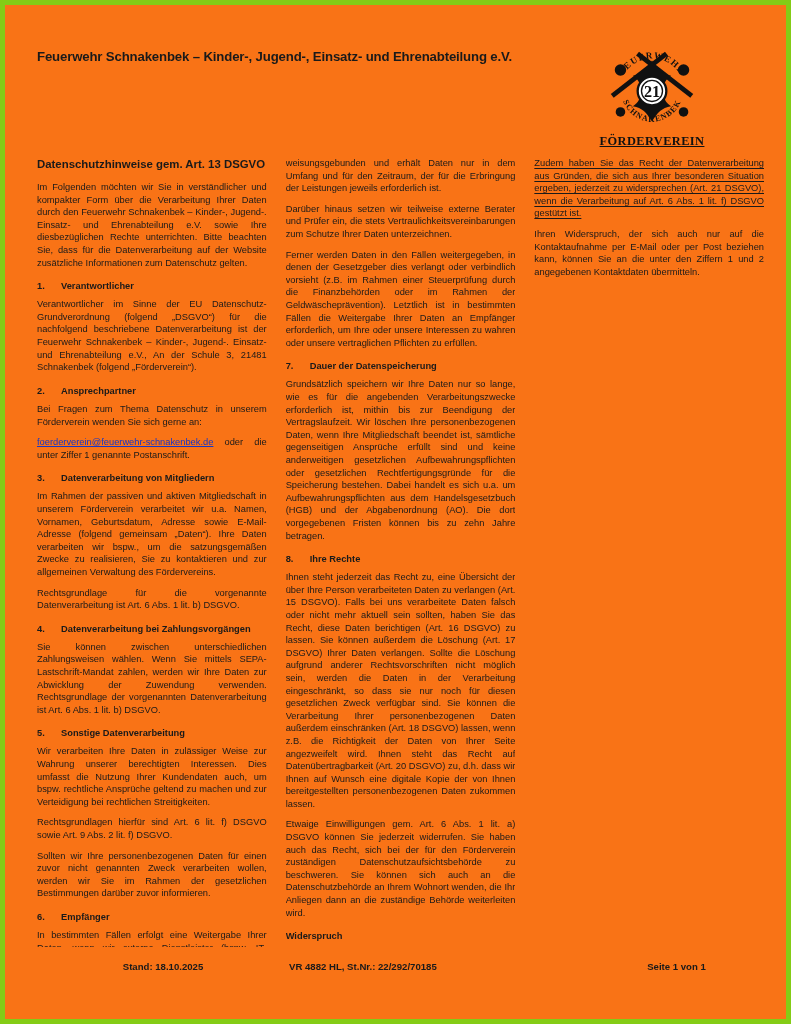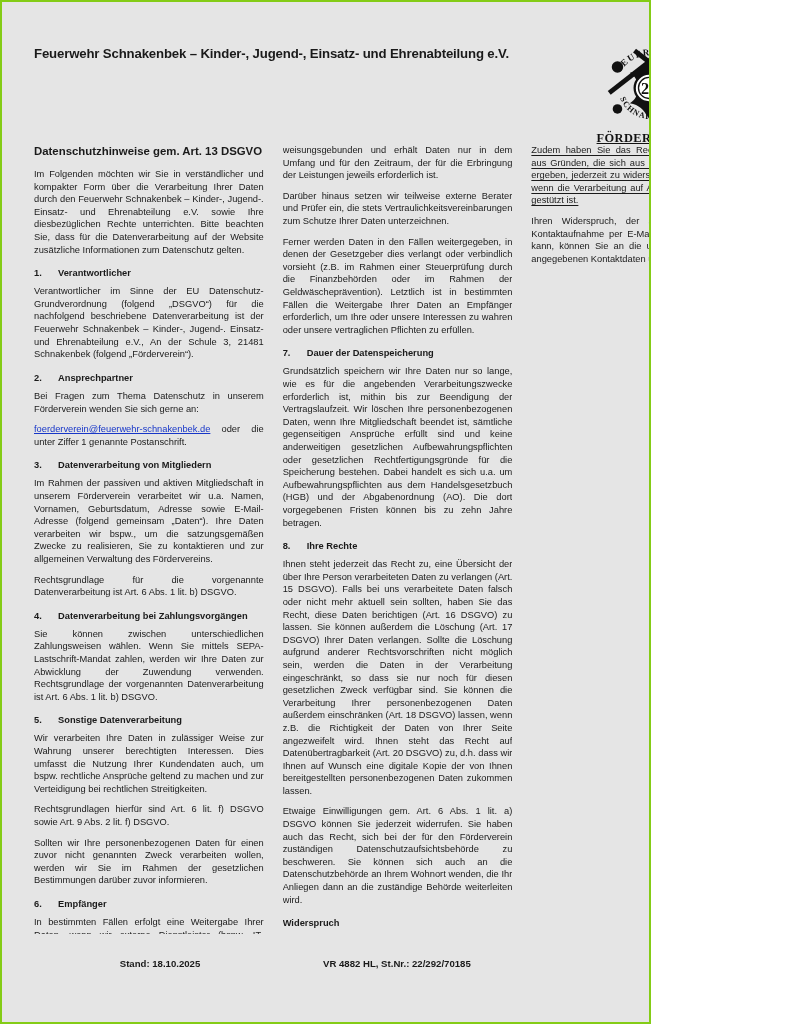--- a/index.html
+++ b/index.html
@@ -7,25 +7,25 @@
     margin: 0;
     padding: 0;
     background: #ffffff;
   }
   body {
     font-family: "Liberation Sans", sans-serif;
     color: #1a1a1a;
   }
   .page {
     position: relative;
-    width: 651px;
+    width: 791px;
     height: 1024px;
     box-sizing: border-box;
-    background: #e5e5e5;
-    border: 2px solid #84cc16;
+    background: #f97316;
+    border: 5px solid #84cc16;
     overflow: hidden;
   }
 
   
   .header {
     position: absolute;
     left: 0;
     top: 0;
     width: 791px;
     height: 140px;
@@ -61,21 +61,21 @@
     font-weight: bold;
     letter-spacing: 0.4px;
     color: #111;
     text-decoration: underline;
   }
 
   
   .columns {
     position: absolute;
     left: 32px;
-    top: 142px;
+    top: 152px;
     width: 727px;
     height: 790px;
     display: flex;
     gap: 19px;
   }
   .col {
     width: 230px;
     overflow: hidden;
   }
 
@@ -130,21 +130,21 @@
     position: absolute;
     left: 32px;
     top: 956px;
     width: 727px;
     display: flex;
     font-size: 9.6px;
     font-weight: bold;
     color: #1a1a1a;
   }
   .footer .f-left   { width: 252px; text-align: center; }
-  .footer .f-center { width: 300px; text-align: left; margin-left: 37px; }
+  .footer .f-center { width: 300px; text-align: left; }
   .footer .f-right  { flex: 1; text-align: center; }
 </style>
 </head>
 <body>
 
 <div class="page">
 
   <div class="header">
     <div class="org-title">Feuerwehr Schnakenbek – Kinder-, Jugend-, Einsatz- und Ehrenabteilung e.V.</div>
 

